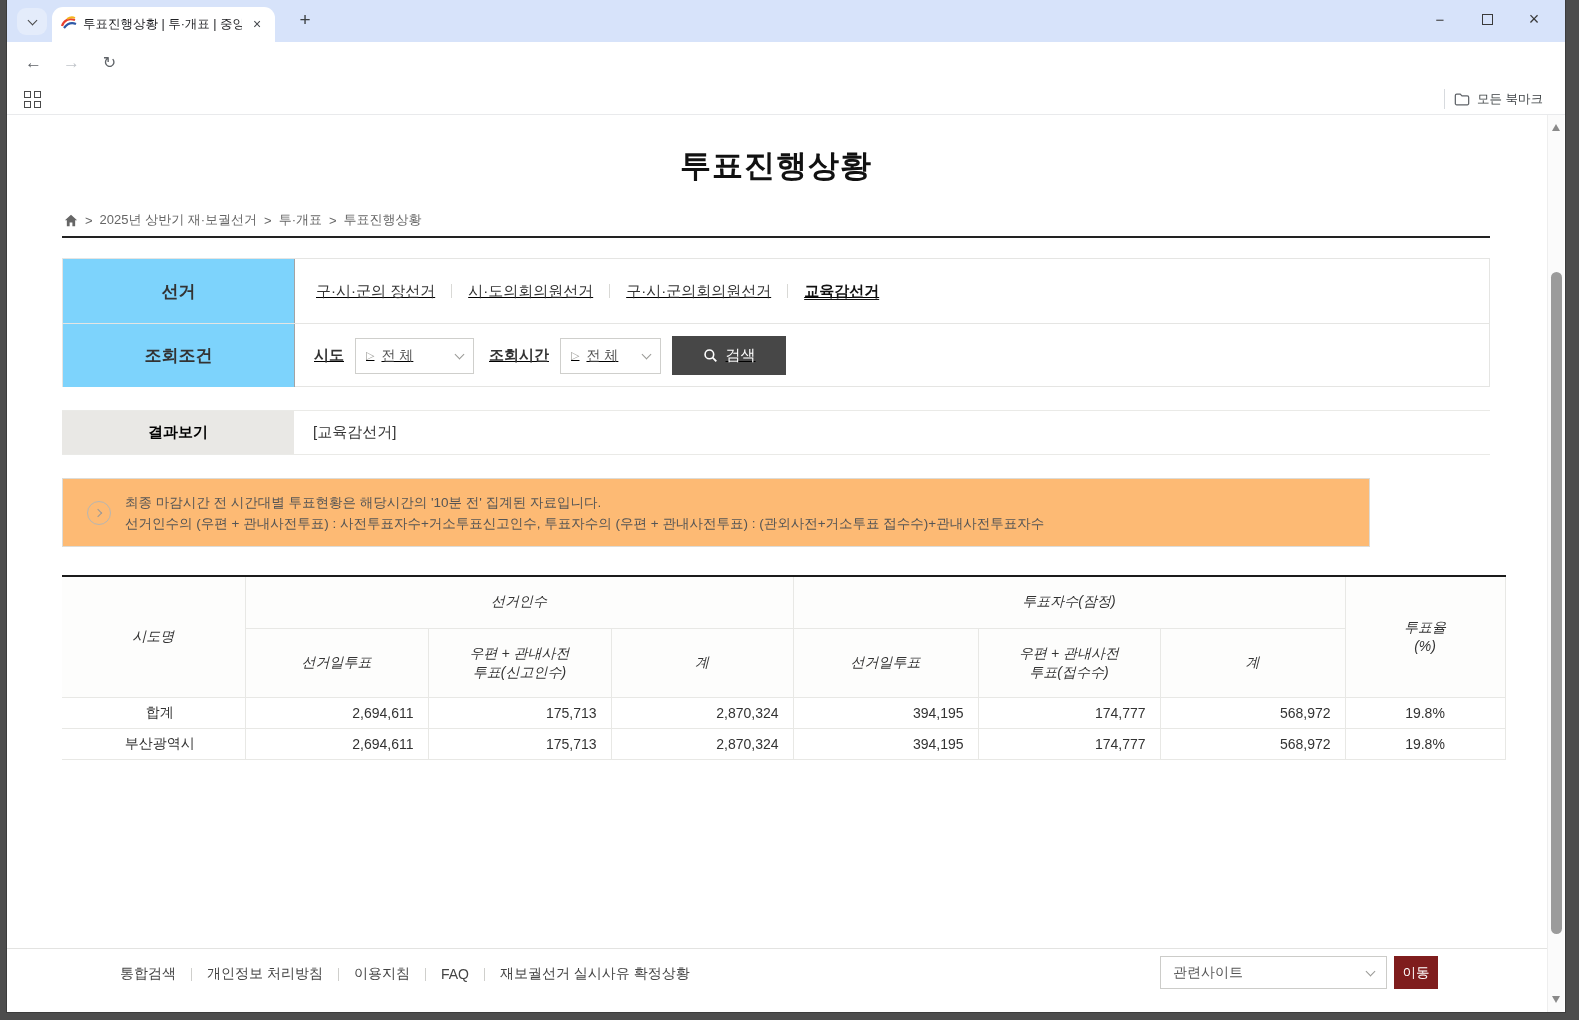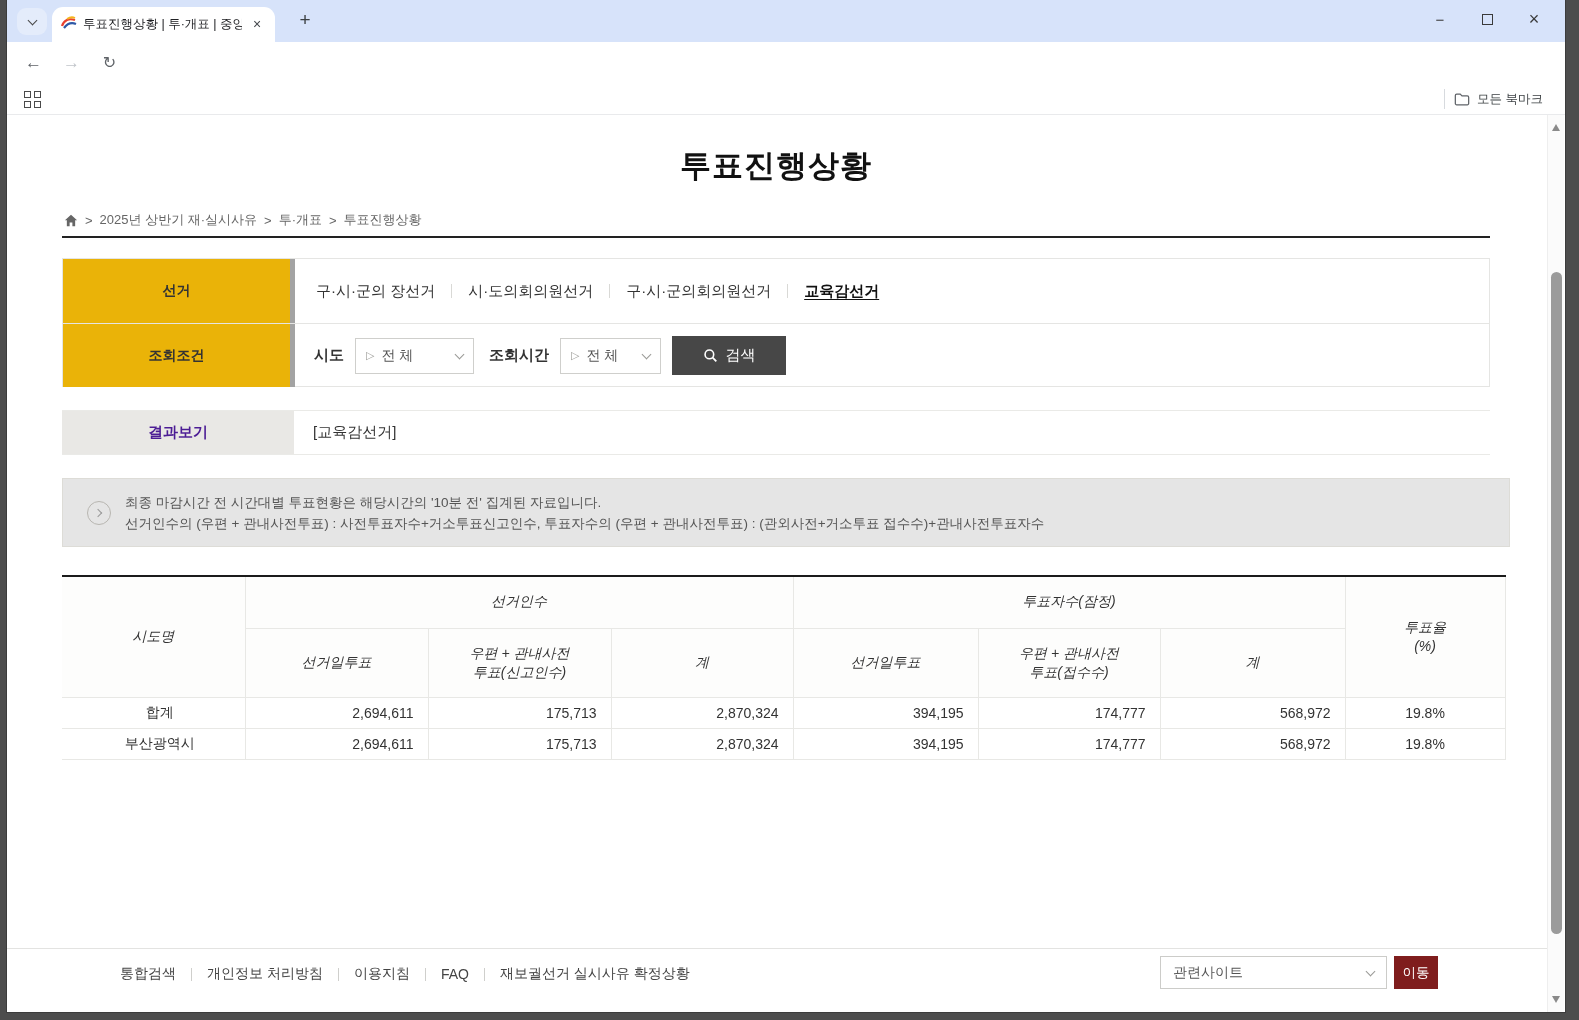--- a/index.html
+++ b/index.html
@@ -48,39 +48,39 @@
   .sb-thumb { position:absolute; left:3px; top:157px; width:11px; height:662px; background:#9b9b9b; border-radius:6px; }
 
   
   .ptitle { position:absolute; left:55px; top:30px; width:1428px; text-align:center; font-size:31px; font-weight:bold; color:#111; letter-spacing:1px; }
   .crumbs { position:absolute; left:57px; top:96px; display:flex; align-items:center; gap:7px; font-size:13px; color:#666; }
   .crumb-divider { position:absolute; left:55px; top:121px; width:1428px; height:2px; background:#222; }
 
   .formbox { position:absolute; left:55px; top:143px; width:1428px; height:129px; border:1px solid #e5e5e3; }
   .formrow { display:flex; height:64px; }
   .formrow + .formrow { border-top:1px solid #e5e5e3; }
-  .formlabel { width:232px; background:#eab308; border-right:5px solid #a3a3a3; display:flex; align-items:center; justify-content:center; font-size:14px; font-weight:bold; color:#333; }
-  .formbody { flex:1; display:flex; align-items:center; padding-left:19px; }
+  .formlabel { width:232px; background:#7dd3fc; border-right:1px solid #a3a3a3; display:flex; align-items:center; justify-content:center; font-size:17px; font-weight:bold; color:#333; }
+  .formbody { flex:1; display:flex; align-items:center; padding-left:19px;text-decoration:underline; }
   .etabs { display:flex; align-items:center; }
   .etab { font-size:15px; color:#333; cursor:pointer; padding:0 2px; }
   .etab.active { font-weight:bold; text-decoration:underline; text-underline-offset:3px; color:#111; }
   .etab-sep { width:1px; height:14px; background:#d9d9d6; margin:0 14px; }
   .fldlabel { font-size:15px; font-weight:bold; color:#333; margin-right:11px; }
   .selectbox { height:36px; border:1px solid #cfcfcc; background:#fff; display:flex; align-items:center; padding:0 10px; font-size:14px; color:#555; cursor:pointer; }
   .selectbox .marker { color:#9a9a96; font-size:11px; margin-right:7px; }
   .selectbox .schev { width:7px; height:7px; border-right:1.4px solid #9a9a96; border-bottom:1.4px solid #9a9a96; transform:rotate(45deg); margin-left:auto; margin-top:-3px; }
   .sel-sido { width:119px; margin-right:15px; }
   .sel-time { width:101px; margin-right:11px; }
   .searchbtn { width:114px; height:39px; background:#474747; color:#fff; font-size:15px; display:flex; align-items:center; justify-content:center; gap:8px; cursor:pointer; }
 
   .resultrow { position:absolute; left:55px; top:295px; width:1428px; height:45px; border-top:1px solid #eaeae7; border-bottom:1px solid #eaeae7; display:flex; }
-  .resultlabel { width:232px; background:#e9e8e5; display:flex; align-items:center; justify-content:center; font-size:15px; font-weight:bold; color:#4c1d95; }
+  .resultlabel { width:232px; background:#e9e8e5; display:flex; align-items:center; justify-content:center; font-size:15px; font-weight:bold; color:#000000; }
   .resultval { flex:1; display:flex; align-items:center; padding-left:19px; font-size:15px; color:#333; }
 
-  .notice { position:absolute; left:55px; top:363px; width:1448px; height:69px; background:#e5e5e5; border:1px solid #dddcd7; }
+  .notice { position:absolute; left:55px; top:363px; width:1308px; height:69px; background:#fdba74; border:1px solid #dddcd7; }
   .notice-icon { position:absolute; left:24px; top:22px; width:24px; height:24px; border:1px solid #b8b6b1; border-radius:50%; }
   .notice-icon i { position:absolute; left:7px; top:8px; width:6px; height:6px; border-right:1.5px solid #999; border-bottom:1.5px solid #999; transform:rotate(-45deg); display:block; }
   .notice-text { position:absolute; left:62px; top:13px; font-size:13.5px; color:#555; line-height:21px; }
 
   table.data { position:absolute; left:55px; top:460px; width:1443px; border-collapse:collapse; table-layout:fixed; border-top:2px solid #1b1b1b; }
   table.data th, table.data td { border:1px solid #e8e8e5; font-weight:normal; font-size:14px; color:#333; }
   table.data tr > *:first-child { border-left:none; }
   table.data th { background:#fdfdfc; text-align:center;font-style:italic; }
   .pre { white-space:pre-line; line-height:19px; }
   .hrowA { height:52px; }
@@ -215,21 +215,21 @@
 
   <div class="viewport">
 
     <h1 class="ptitle">투표진행상황</h1>
 
     <div class="crumbs">
       <svg width="14" height="13" viewBox="0 0 16 15">
           <path d="M8 1 L15 7.2 H12.8 V14 H9.6 V9.8 H6.4 V14 H3.2 V7.2 H1 Z" fill="#666"></path>
         </svg>
       <span>&gt;</span>
-      <span>2025년 상반기 재·실시사유</span>
+      <span>2025년 상반기 재·보궐선거</span>
       <span>&gt;</span>
       <span>투·개표</span>
       <span>&gt;</span>
       <span>투표진행상황</span>
     </div>
     <div class="crumb-divider"></div>
 
     <div class="formbox">
       <div class="formrow">
         <div class="formlabel">선거</div>

